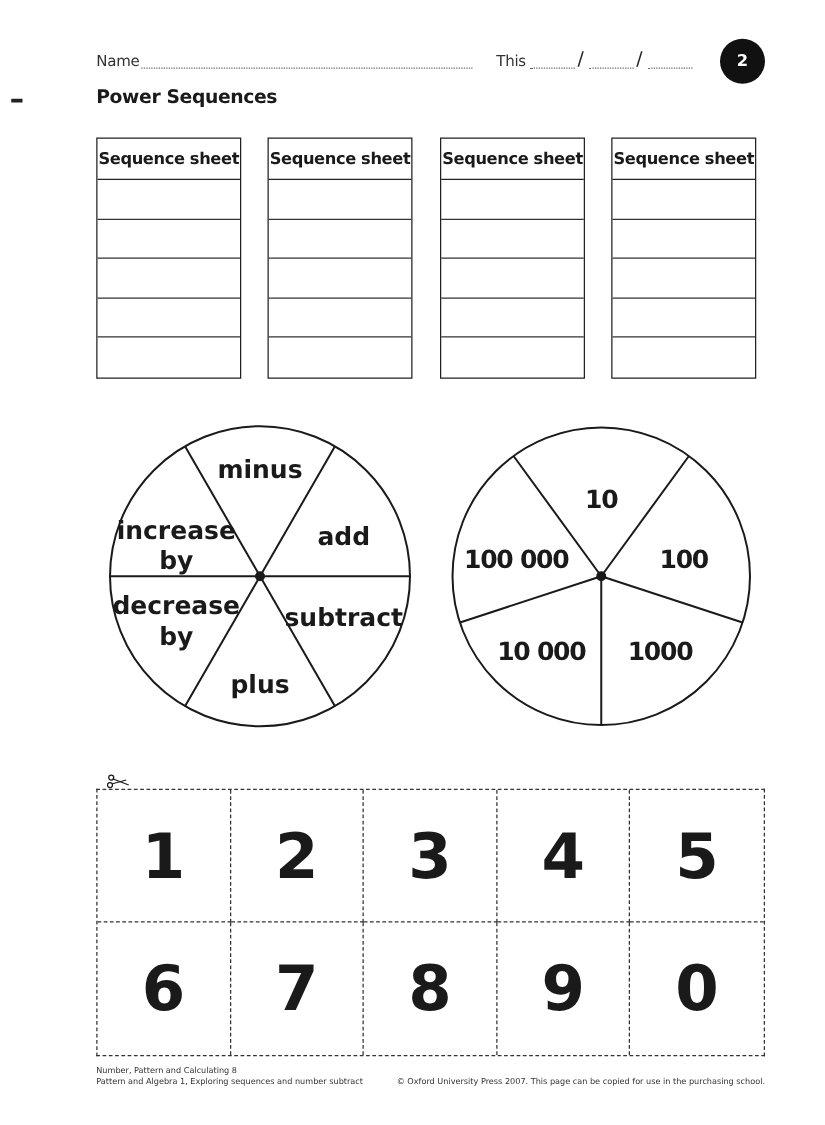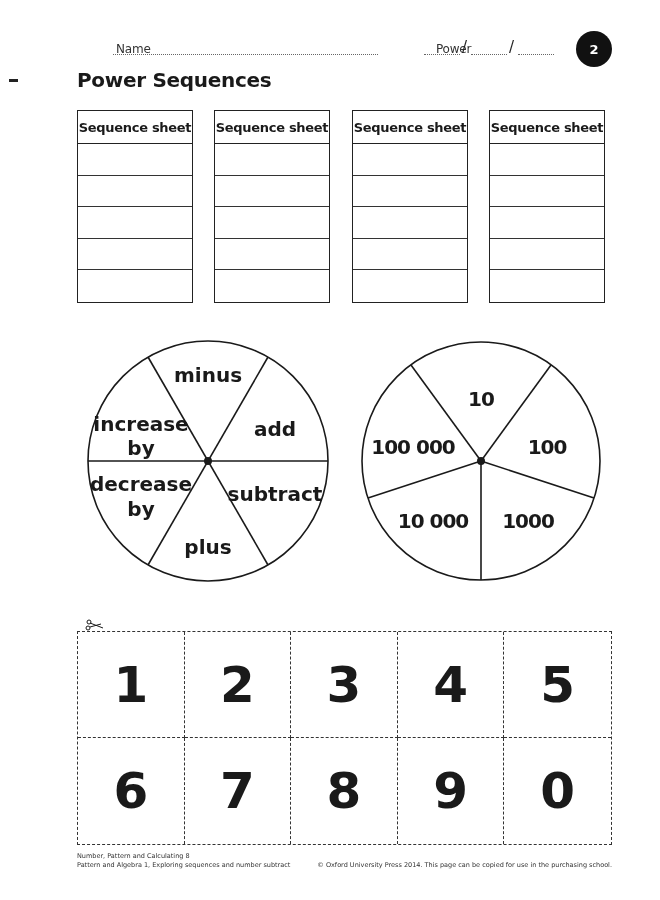--- a/index.html
+++ b/index.html
@@ -1,42 +1,42 @@
 <!DOCTYPE html>
 <html><head>
 <meta charset="utf-8">
 <style>
   html,body{margin:0;padding:0;background:#fff;}
   body{width:660px;height:900px;position:relative;overflow:hidden;font-family:"DejaVu Sans",sans-serif;color:#1a1a1a;}
   .abs{position:absolute;}
-  .hdr-label{font-size:12px;color:#333;letter-spacing:-0.2px;margin-left:39px;}
+  .hdr-label{font-size:12px;color:#333;letter-spacing:-0.2px;}
   .dots{border-bottom:1px dotted #666;height:0;}
   .slash{font-size:15px;color:#222;}
   .badge{width:36px;height:36px;border-radius:50%;background:#111;color:#fff;font-weight:bold;font-size:13px;display:flex;align-items:center;justify-content:center;}
-  .title{font-size:20px;font-weight:bold;color:#1a1a1a;letter-spacing:-0.3px;}
+  .title{font-size:15px;font-weight:bold;color:#1a1a1a;letter-spacing:-0.3px;}
   .margin-dash{width:9px;height:3px;background:#222;}
   .seq-table{width:116px;border:1.5px solid #222;box-sizing:border-box;}
   .seq-head{height:32px;border-bottom:1.5px solid #222;display:flex;align-items:center;justify-content:center;font-size:13px;font-weight:bold;letter-spacing:-0.3px;white-space:nowrap;}
   .seq-row{height:31.5px;border-bottom:1.2px solid #333;box-sizing:border-box;}
   .seq-row:last-child{border-bottom:none;}
   .cut-grid{left:77px;top:631px;width:535px;height:214px;border:1.2px dashed #333;box-sizing:border-box;display:grid;grid-template-columns:repeat(5,1fr);grid-template-rows:repeat(2,1fr);}
   .cut-cell{border-right:1.2px dashed #333;border-bottom:1.2px dashed #333;display:flex;align-items:center;justify-content:center;font-size:50px;font-weight:bold;color:#1a1a1a;}
   .cut-cell:nth-child(5n){border-right:none;}
   .cut-cell:nth-child(n+6){border-bottom:none;}
   .foot{font-size:6.5px;color:#333;line-height:9px;}
 </style>
 </head>
 <body>
 
 <div class="abs margin-dash" style="left:9px;top:79px;"></div>
 
 <div class="abs hdr-label" style="left:77px;top:42px;">Name</div>
 <div class="abs dots" style="left:113px;top:54px;width:265px;"></div>
 
-<div class="abs hdr-label" style="left:397px;top:42px;">Power</div>
+<div class="abs hdr-label" style="left:397px;top:42px;">This</div>
 <div class="abs dots" style="left:424px;top:54px;width:36px;"></div>
 <div class="abs slash" style="left:462px;top:38px;">/</div>
 <div class="abs dots" style="left:471px;top:54px;width:36px;"></div>
 <div class="abs slash" style="left:509px;top:38px;">/</div>
 <div class="abs dots" style="left:518px;top:54px;width:36px;"></div>
 
 <div class="abs badge" style="left:576px;top:31px;">2</div>
 
 <div class="abs title" style="left:77px;top:68px;">Power Sequences</div>
 
@@ -126,13 +126,13 @@
   <div class="cut-cell">5</div>
   <div class="cut-cell">6</div>
   <div class="cut-cell">7</div>
   <div class="cut-cell">8</div>
   <div class="cut-cell">9</div>
   <div class="cut-cell">0</div>
 </div>
 
 <div class="abs foot" style="left:77px;top:852px;">Number, Pattern and Calculating 8</div>
 <div class="abs foot" style="left:77px;top:861px;">Pattern and Algebra 1, Exploring sequences and number subtract</div>
-<div class="abs foot" style="right:48px;top:861px;">© Oxford University Press 2014. This page can be copied for use in the purchasing school.</div>
+<div class="abs foot" style="right:48px;top:861px;">© Oxford University Press 2007. This page can be copied for use in the purchasing school.</div>
 
 </body></html>

